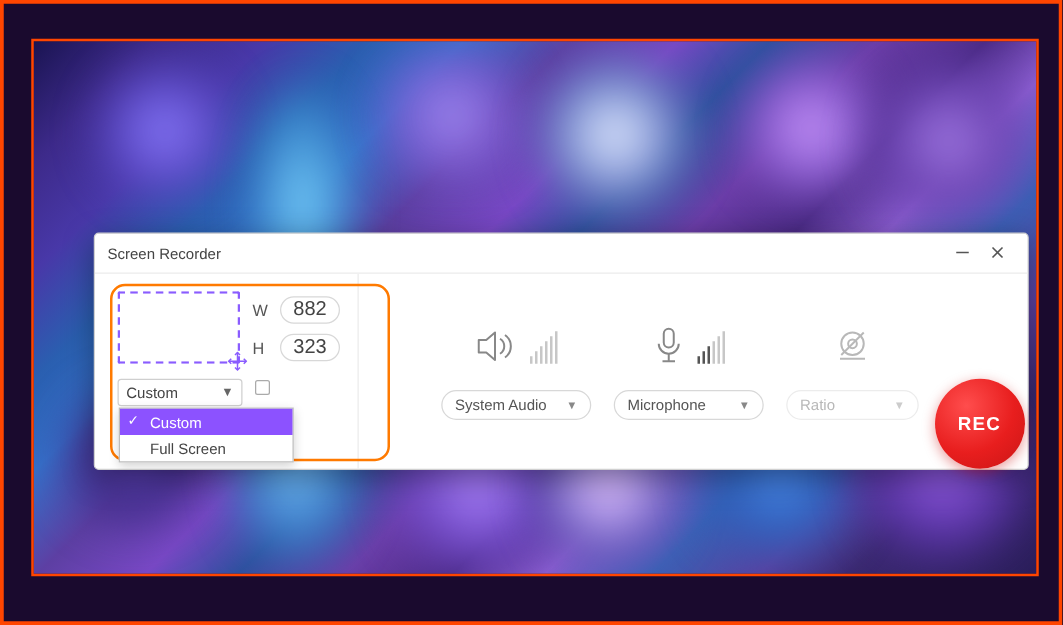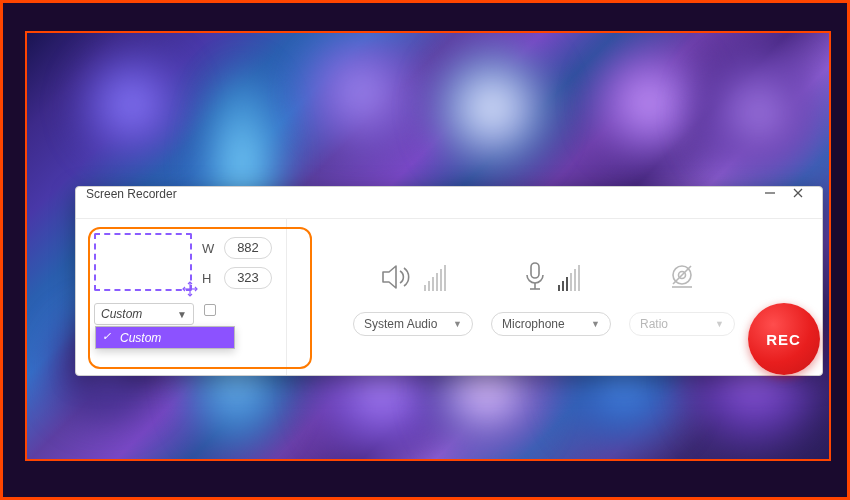--- a/index.html
+++ b/index.html
@@ -53,20 +53,21 @@
       top: 153px; left: 48px;
       width: 748px;
       background: #fff;
       border: 1px solid #d0d0d0;
       border-radius: 4px;
       box-shadow: 0 6px 24px rgba(0,0,0,.35);
     }
     .titlebar {
       height: 32px;
       display: flex;
+      align-items: center;
       padding: 0 10px;
       border-bottom: 1px solid #ececec;
     }
     .titlebar .title { flex: 1; font-size: 12px; color: #444; }
     .winbtn { width: 28px; text-align: center; color: #555; font-size: 14px; line-height: 14px; cursor: pointer; }
     .content {
       display: flex;
       height: 156px;
       align-items: stretch;
     }
@@ -97,35 +98,34 @@
     }
     .drag-handle svg { display:block; }
     .dims { display: flex; flex-direction: column; gap: 8px; margin-top: 2px; }
     .dimrow { display: flex; align-items: center; gap: 8px; }
     .dimrow .lbl { width: 14px; color: #555; }
     .dimrow .val {
       width: 48px; height: 22px;
       border: 1px solid #d8d8d8;
       border-radius: 11px;
       text-align: center;
-      font-size: 13px;
+      font-size: 16px;
       line-height: 20px;
       color: #444;
     }
     .caprow2 { display: flex; align-items: flex-start; gap: 10px; margin-top: 12px; position: relative; }
     .mode-select {
       width: 100px; height: 22px;
       border: 1px solid #cfcfcf;
       border-radius: 3px;
       background: #fff;
       display: flex; align-items: center; padding: 0 6px;
       font-size: 12px; color: #444;
       position: relative;
       cursor: pointer;
-      font-style: italic;
     }
     .mode-select .caret { margin-left: auto; font-size: 10px; color: #666; }
     .dropdown {
       position: absolute;
       top: 22px; left: 0;
       width: 140px;
       background: #fff;
       border: 1px solid #bdbdbd;
       box-shadow: 0 3px 8px rgba(0,0,0,.18);
       z-index: 20;
@@ -263,20 +263,23 @@
           </div>
 
           <div class="caprow2">
             <div class="mode-select">
               <span>Custom</span>
               <span class="caret">▼</span>
               <div class="dropdown">
                 <div class="dd-item selected">
                   <span class="check">✓</span>
                   <span>Custom</span>
+                </div>
+                <div class="dd-item">
+                  <span>Full Screen</span>
                 </div>
               </div>
             </div>
             <div class="lock">
               <span class="box"></span>
             </div>
           </div>
         </div>
 
         <div class="sources">

